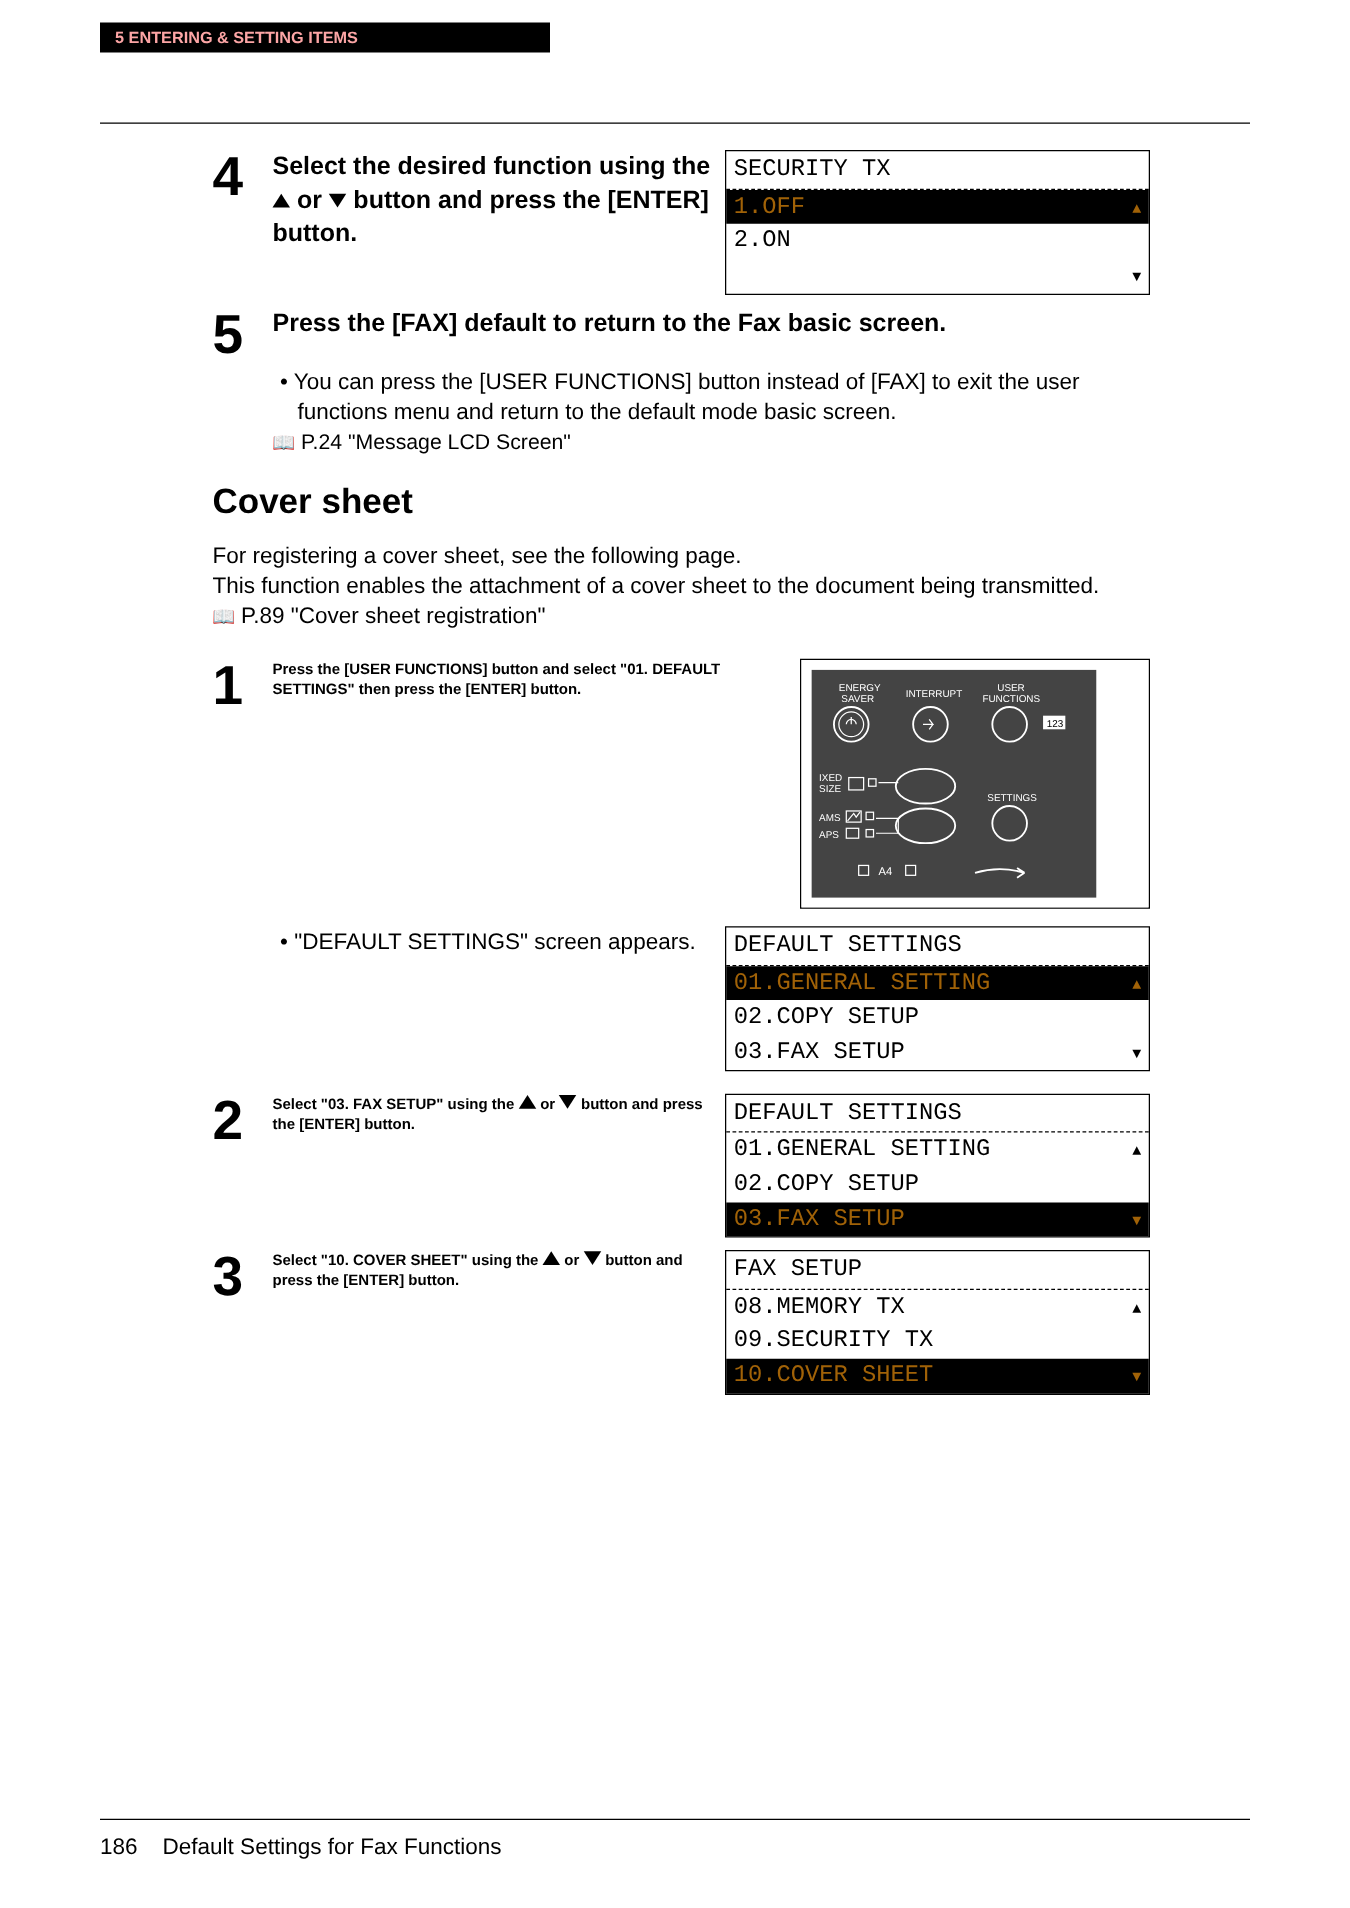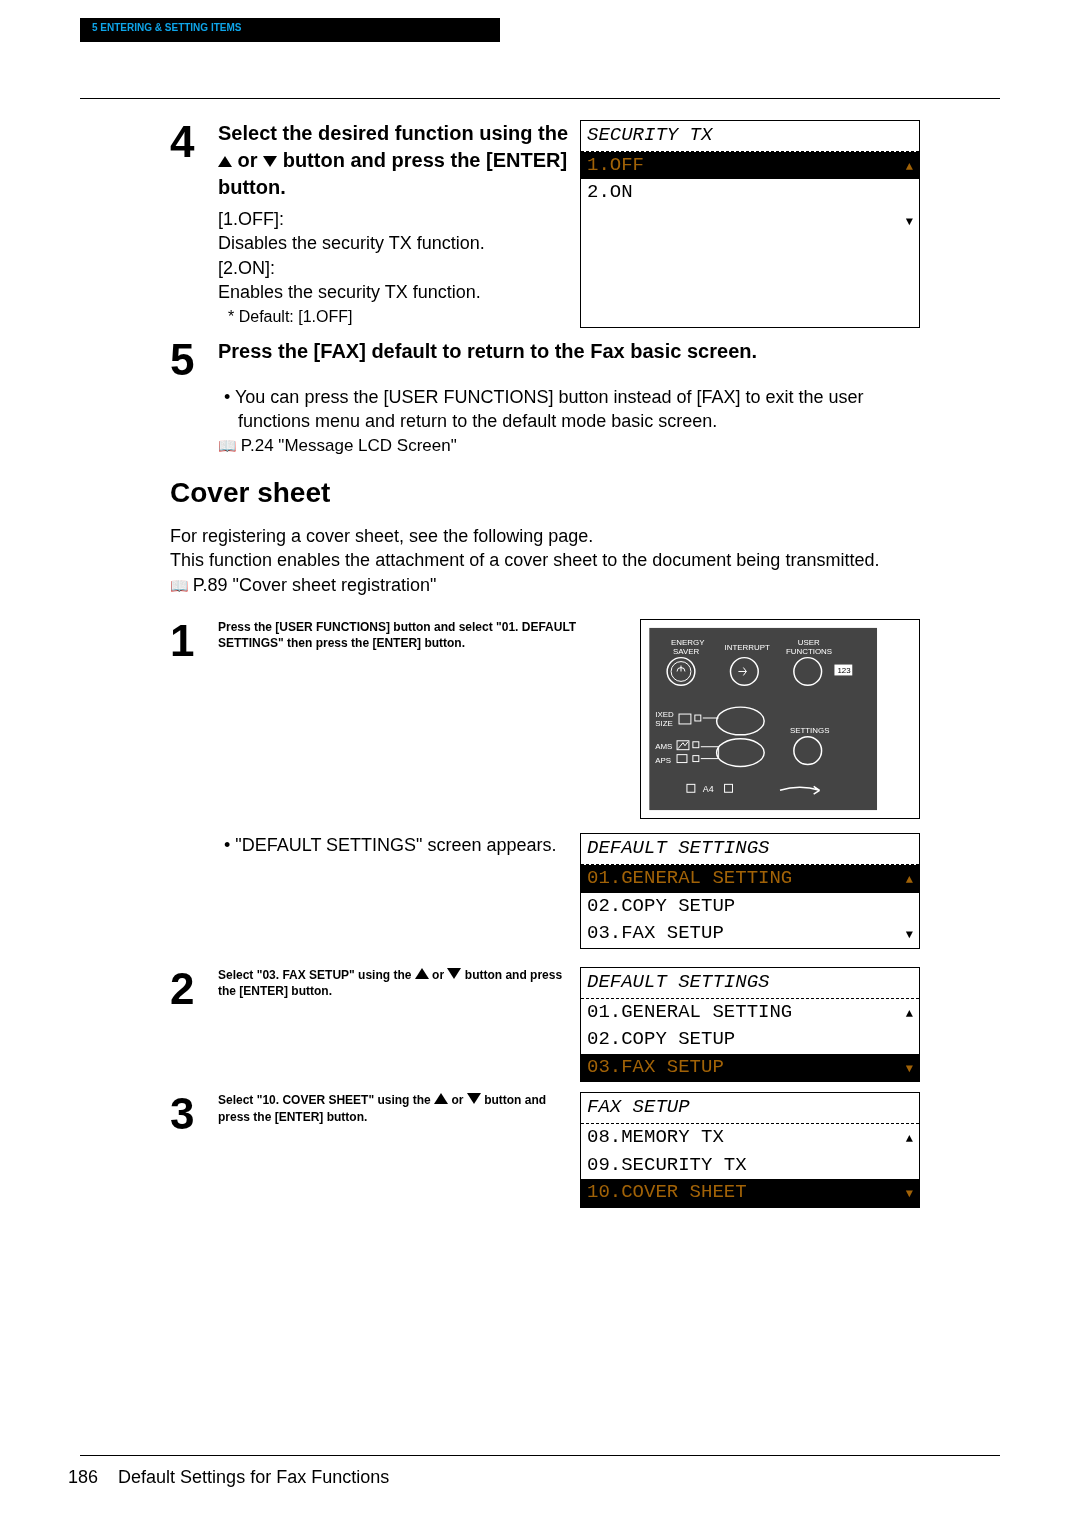--- a/index.html
+++ b/index.html
@@ -8,25 +8,25 @@
     background: #fff;
     width: 1080px;
     height: 1526px;
     position: relative;
     color: #000;
   }
   .header-bar {
     position: absolute;
     top: 18px;
     left: 80px;
-    width: 420px;
+    width: 360px;
     height: 24px;
     background: #000;
-    color: #0ea5e9;
-    font-size: 10px;
+    color: #fca5a5;
+    font-size: 13px;
     font-weight: bold;
     padding: 4px 12px;
   }
   .hr-top {
     position: absolute;
     top: 98px;
     left: 80px;
     right: 80px;
     border-top: 1.5px solid #000;
   }
@@ -79,21 +79,20 @@
     width: 340px;
     border: 1.5px solid #000;
     font-family: 'Courier New', monospace;
     font-size: 19px;
     flex-shrink: 0;
     position: relative;
   }
   .lcd-title {
     padding: 2px 6px;
     border-bottom: 1.5px dashed #000;
-    font-style: italic;
   }
   .lcd-row {
     padding: 1px 6px;
     display: flex;
     justify-content: space-between;
     align-items: center;
   }
   .lcd-row.selected {
     background: #000;
     color: #a16207;
@@ -143,21 +142,21 @@
   .footer-hr {
     position: absolute;
     bottom: 70px;
     left: 80px;
     right: 80px;
     border-top: 1.5px solid #000;
   }
   .footer-text {
     position: absolute;
     bottom: 38px;
-    left: 68px;
+    left: 80px;
     font-size: 18px;
   }
   .two-col-step {
     display: flex;
     gap: 10px;
     align-items: flex-start;
   }
   .two-col-left { flex: 1; font-size: 12px; font-weight: bold; }
   .two-col-right { flex-shrink: 0; }
 </style>
@@ -172,27 +171,20 @@
   <div class="step">
     <div class="step-num">4</div>
     <div class="step-body">
       <div class="step-row">
         <div class="step-text">
           <span>Select the desired function using the </span>
           <span class="tri-up"></span>
           <span> or </span>
           <span class="tri-down"></span>
           <span> button and press the [ENTER] button.</span>
-          <div class="step-notes">
-            <div>[1.OFF]:</div>
-            <div>Disables the security TX function.</div>
-            <div>[2.ON]:</div>
-            <div>Enables the security TX function.</div>
-            <div class="step-sub">* <span>Default: [1.OFF]</span></div>
-          </div>
         </div>
         <div class="lcd-screen">
           <div class="lcd-title">SECURITY TX</div>
           <div class="lcd-row selected">
             <span>1.OFF</span>
               <span class="arrow-up"></span>
           </div>
           <div class="lcd-row">
               <span>2.ON</span>
               <span></span>

